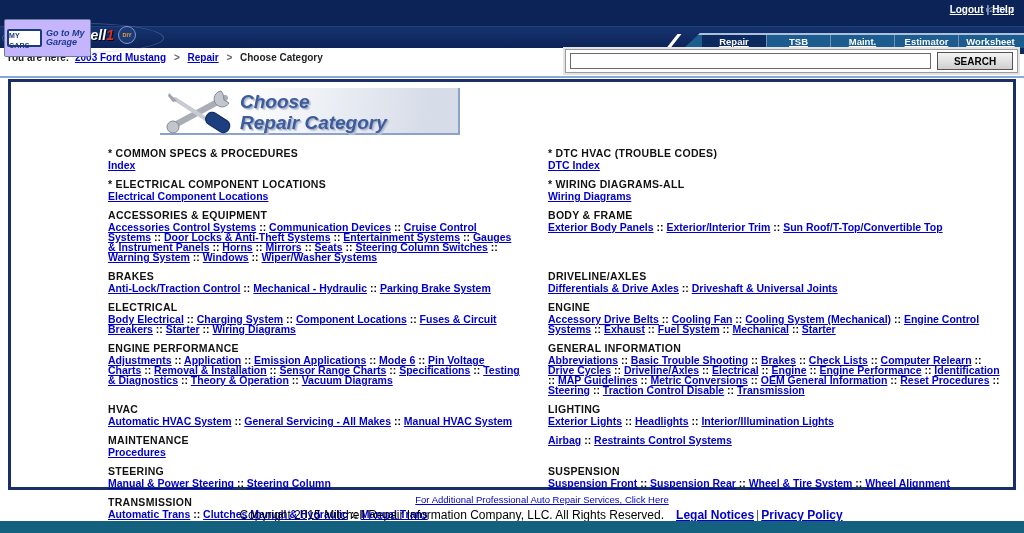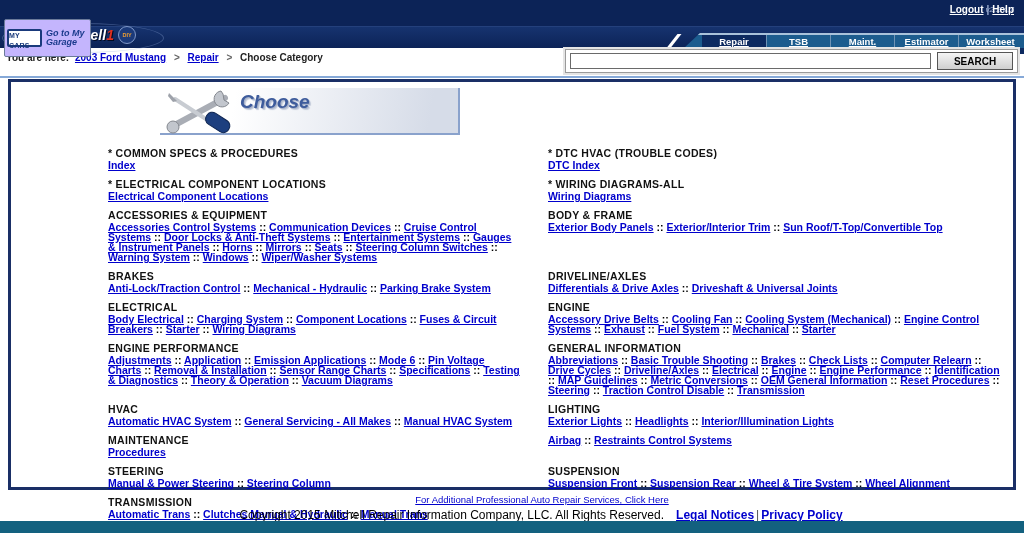--- a/index.html
+++ b/index.html
@@ -169,20 +169,21 @@
   <svg class="tools" width="74" height="46" viewBox="0 0 74 46">
     <line x1="8" y1="38" x2="62" y2="9" stroke="#a9adb5" stroke-width="6" stroke-linecap="round"></line>
     <path d="M58 2 a8 8 0 1 0 8 12 l-5 -3 -1 -6 z" fill="#c2c6cd" stroke="#84888f" stroke-width="1"></path>
     <circle cx="10" cy="38" r="6" fill="#c2c6cd" stroke="#84888f" stroke-width="1"></circle>
     <line x1="12" y1="10" x2="46" y2="32" stroke="#c8ccd2" stroke-width="4" stroke-linecap="round"></line>
     <polygon points="6,4 14,12 10,13 5,7" fill="#9ea2aa"></polygon>
     <rect x="42" y="27" width="26" height="13" rx="6" transform="rotate(33 55 33)" fill="#1d3f7f" stroke="#0d2450" stroke-width="1"></rect>
   </svg>
   <div class="page-title">
     <div>Choose</div>
+    <div>Repair Category</div>
   </div>
   <div class="cats">
       <div class="cat-row">
         <div class="cat-cell">
           <div class="cat-heading">* COMMON SPECS &amp; PROCEDURES</div>
           <div class="cat-links"><a>Index</a></div>
         </div>
         <div class="cat-cell">
           <div class="cat-heading">* DTC HVAC (TROUBLE CODES)</div>
           <div class="cat-links"><a>DTC Index</a></div>

